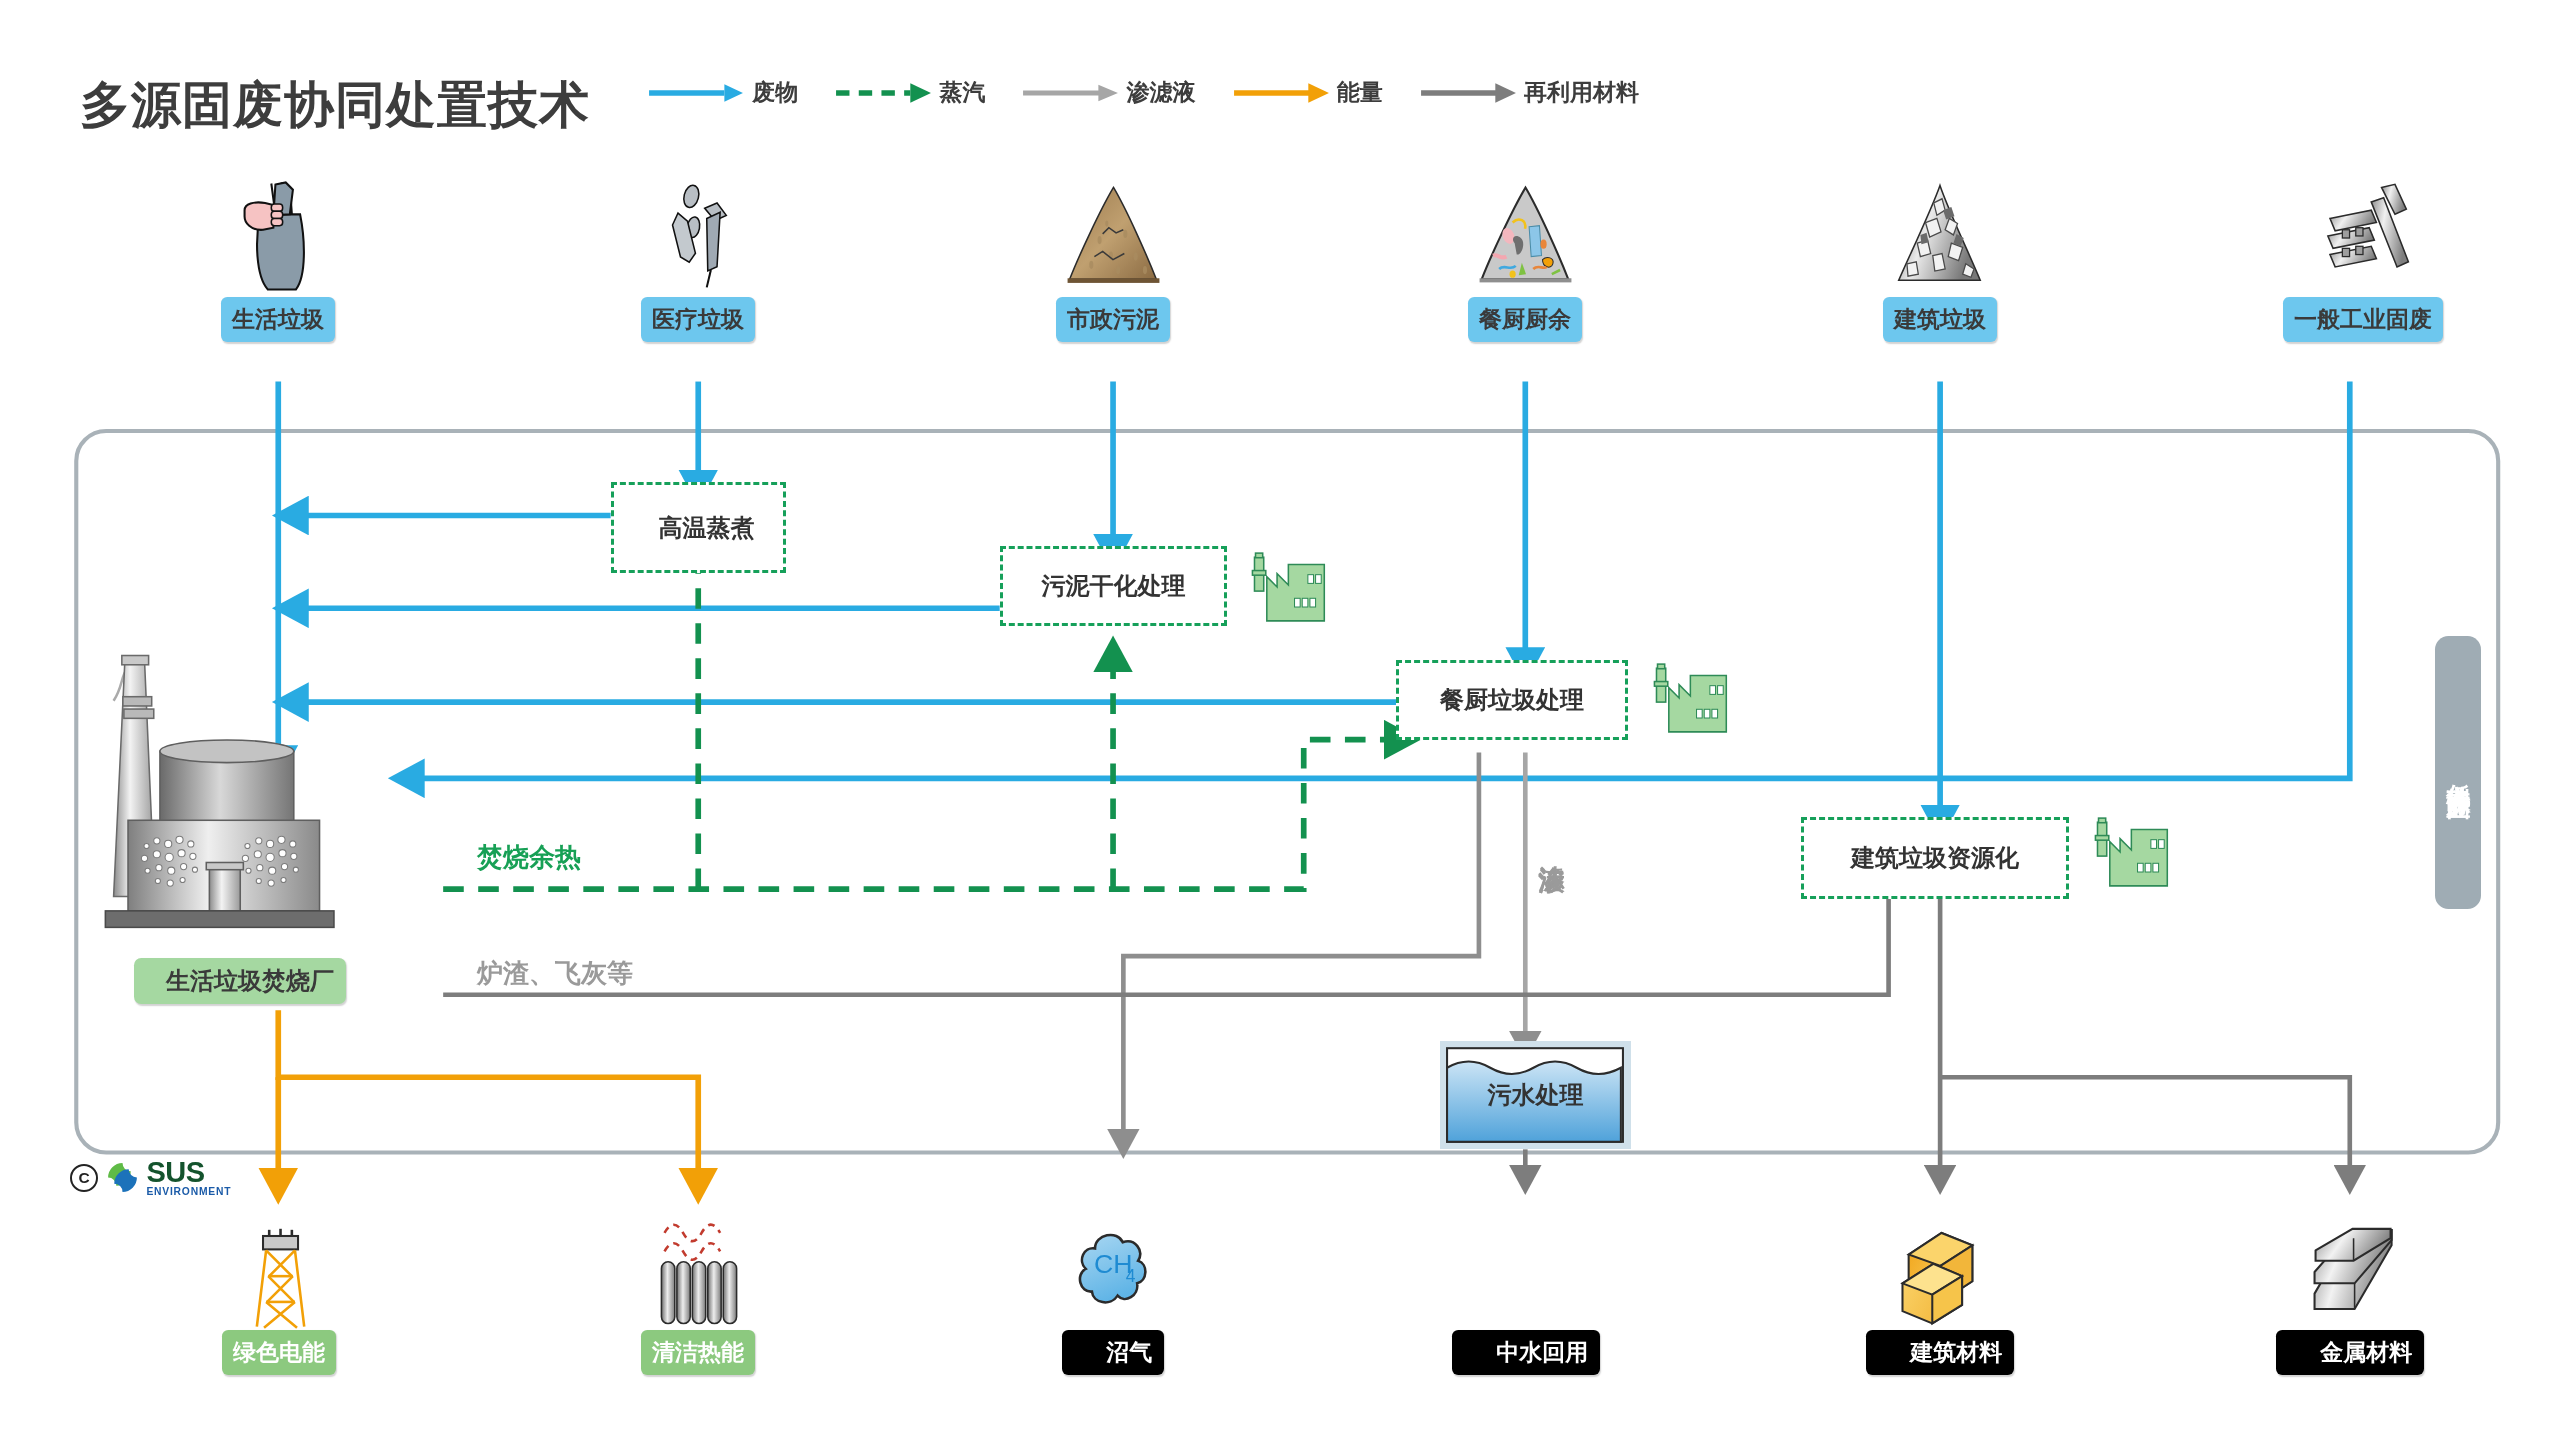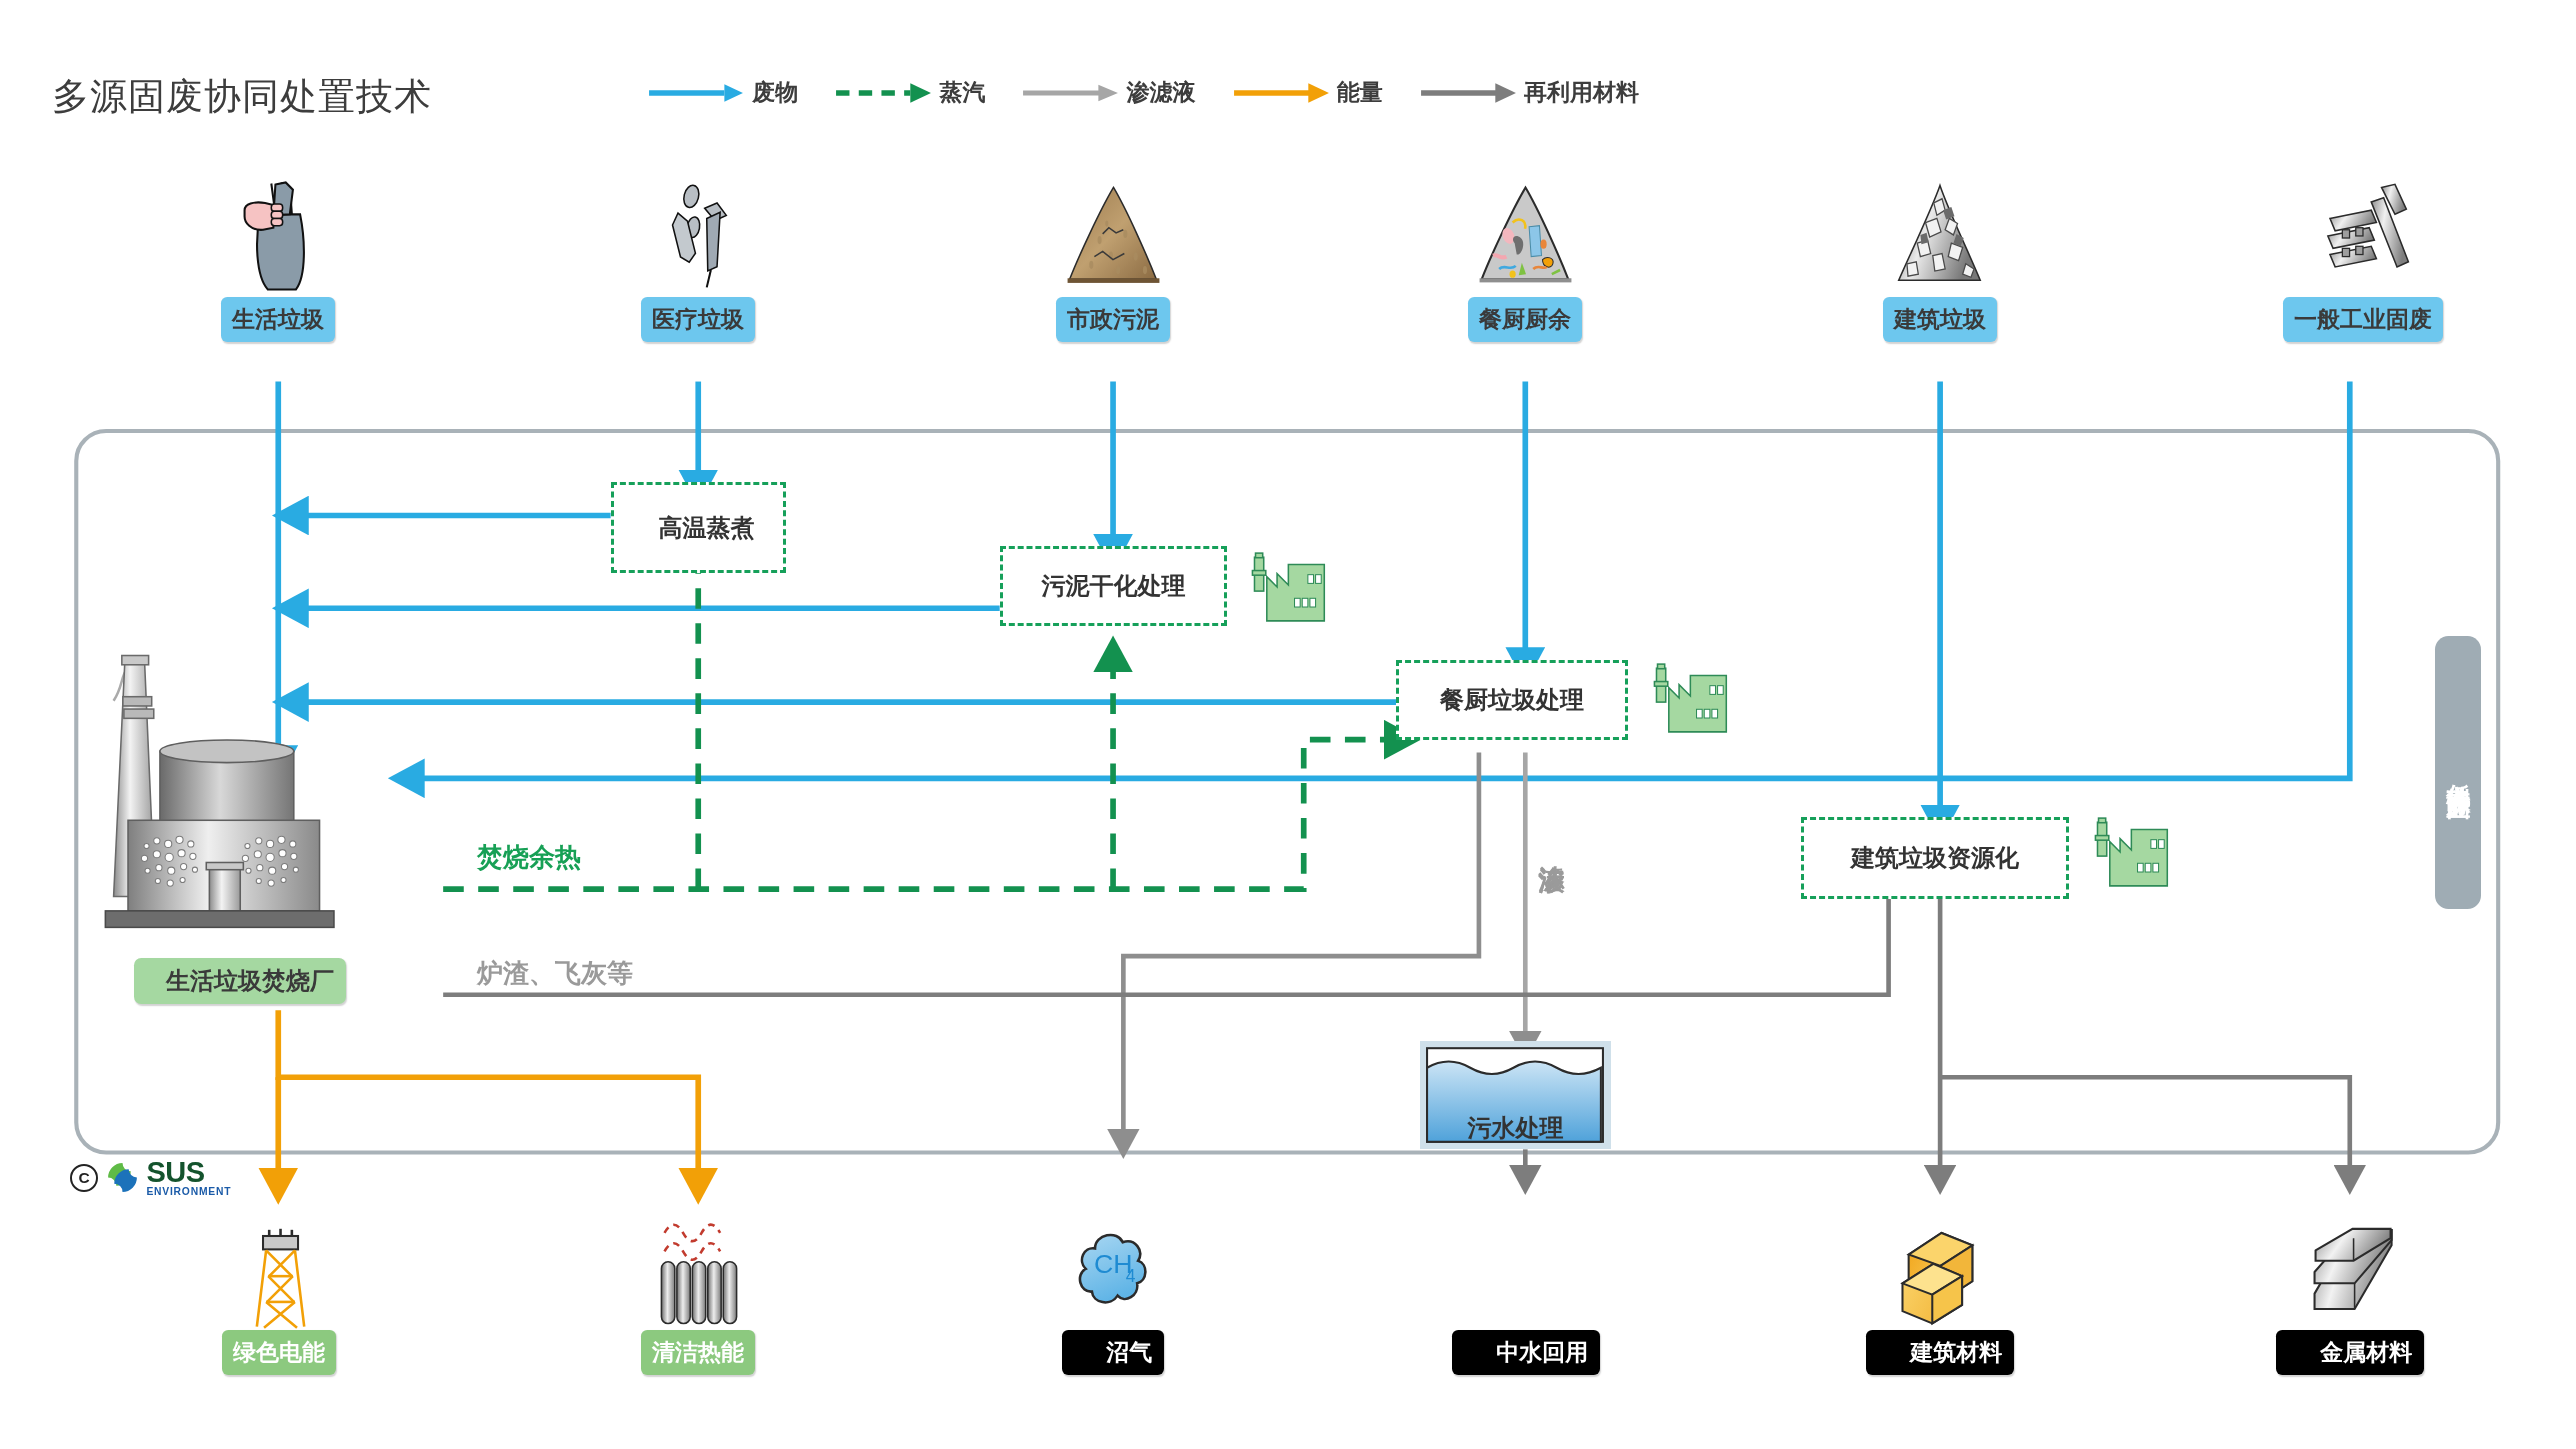--- a/index.html
+++ b/index.html
@@ -1,21 +1,21 @@
 <!DOCTYPE html>
 <html style="font-size:8.2px"><head>
 <meta charset="utf-8">
 <style>
   html,body{margin:0;padding:0;background:#ffffff;}
   body{font-family:"Liberation Sans","DejaVu Sans",sans-serif;}
   #stage{position:relative;width:2576px;height:1450px;background:#fff;overflow:hidden;}
   svg#wires{position:absolute;left:0;top:0;width:2576px;height:1450px;}
 
-  .title{position:absolute;left:52px;top:72px;font-size:37px;color:#3d3d3d;
-         font-weight:400;letter-spacing:1px;white-space:nowrap;}
+  .title{position:absolute;left:80px;top:72px;font-size:50px;color:#3d3d3d;
+         font-weight:700;letter-spacing:1px;white-space:nowrap;}
 
   .legend{position:absolute;left:647px;top:77px;display:flex;align-items:center;gap:7px;}
   .lg-item{display:flex;align-items:center;margin-right:29px;}
   .lg-txt{font-size:23px;color:#3d3d3d;font-weight:600;margin-left:7.2px;white-space:nowrap;}
 
   .src{position:absolute;width:170px;text-align:center;}
   .src-ico{height:119px;display:flex;align-items:flex-end;justify-content:center;}
   .src-lbl{display:inline-block;background:#6DC7EE;color:#3a3a3a;font-size:23px;
            font-weight:600;border-radius:6.2px;padding:6.7px 11.3px 7.7px;white-space:nowrap;
            box-shadow:1px 1.5px 1.5px rgba(0,0,0,.18);}
@@ -40,21 +40,21 @@
   .fnote.green{color:#17A055;}
   .fnote.gray{color:#9A9A9A;}
   .fnote.vert{writing-mode:vertical-rl;text-orientation:upright;line-height:1.08;}
 
   .park{position:absolute;background:#9FACB4;border-radius:13.4px;color:#fff;
         font-size:24px;font-weight:600;writing-mode:vertical-rl;text-orientation:upright;
         display:flex;align-items:center;justify-content:center;line-height:1.12;
         letter-spacing:2.1px;}
 
   .wtank{position:absolute;background:#CFE0EA;padding:5.2px;box-sizing:border-box;
-         display:flex;align-items:flex-end;justify-content:center;}
+         display:flex;align-items:center;justify-content:center;margin-left:20px;}
   .wtank span{position:relative;z-index:3;font-size:24px;color:#333;font-weight:600;}
 
   .logo{position:absolute;display:flex;align-items:center;gap:6.7px;}
   .logo .cmark{width:24px;height:24px;border:2.6px solid #232323;border-radius:50%;
         display:flex;align-items:center;justify-content:center;font-size:15.5px;
         font-weight:700;color:#232323;}
   .logo .ltxt{display:flex;flex-direction:column;line-height:.95;}
   .logo .l1{font-size:29px;font-weight:800;color:#14532d;letter-spacing:-0.5px;}
   .logo .l2{font-size:10.3px;font-weight:800;color:#1B5BA8;letter-spacing:0.8px;}
 </style>

